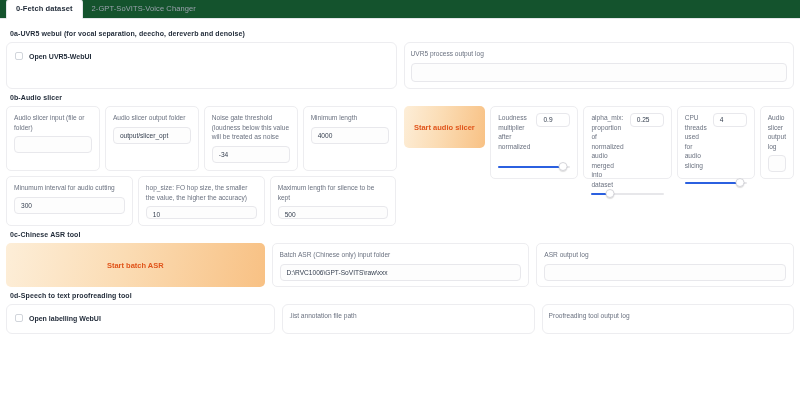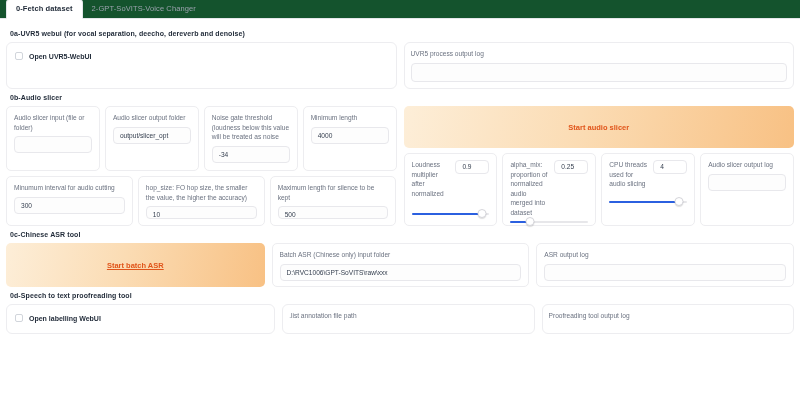--- a/index.html
+++ b/index.html
@@ -209,21 +209,21 @@
             <div class="field-label">hop_size: FO hop size, the smaller the value, the higher the accuracy)</div>
             <div class="input">10</div>
           </div>
           <div class="card" style="flex:1; height:50px;">
             <div class="field-label">Maximum length for silence to be kept</div>
             <div class="input">500</div>
           </div>
         </div>
       </div>
 
-      <div style="flex:1; display:flex; flex-direction:column; gap:5px;">
+      <div style="flex:1; display:flex; flex-direction:row; gap:5px;">
 
         <button class="btn-orange" style="height:42px;">Start audio slicer</button>
 
         <div class="row" style="gap:5px; flex:1;">
 
           <div class="card" style="flex:1; height:73px;">
             <div class="param-head">
               <div class="field-label">Loudness multiplier after normalized</div>
               <div class="numbox">0.9</div>
             </div>
@@ -263,21 +263,21 @@
             <div class="input"></div>
           </div>
 
         </div>
       </div>
     </div>
 
     <div class="section-title">0c-Chinese ASR tool</div>
 
     <div class="row">
-      <button class="btn-orange" style="flex:1.07; height:44px;text-decoration:underline;">Start batch ASR</button>
+      <button class="btn-orange" style="flex:1.07; height:44px;">Start batch ASR</button>
 
       <div class="logbox" style="flex:1; height:44px;">
         <div class="field-label">Batch ASR (Chinese only) input folder</div>
         <div class="input">D:\RVC1006\GPT-SoVITS\raw\xxx</div>
       </div>
 
       <div class="logbox" style="flex:1; height:44px;">
         <div class="field-label">ASR output log</div>
         <div class="input"></div>
       </div>

